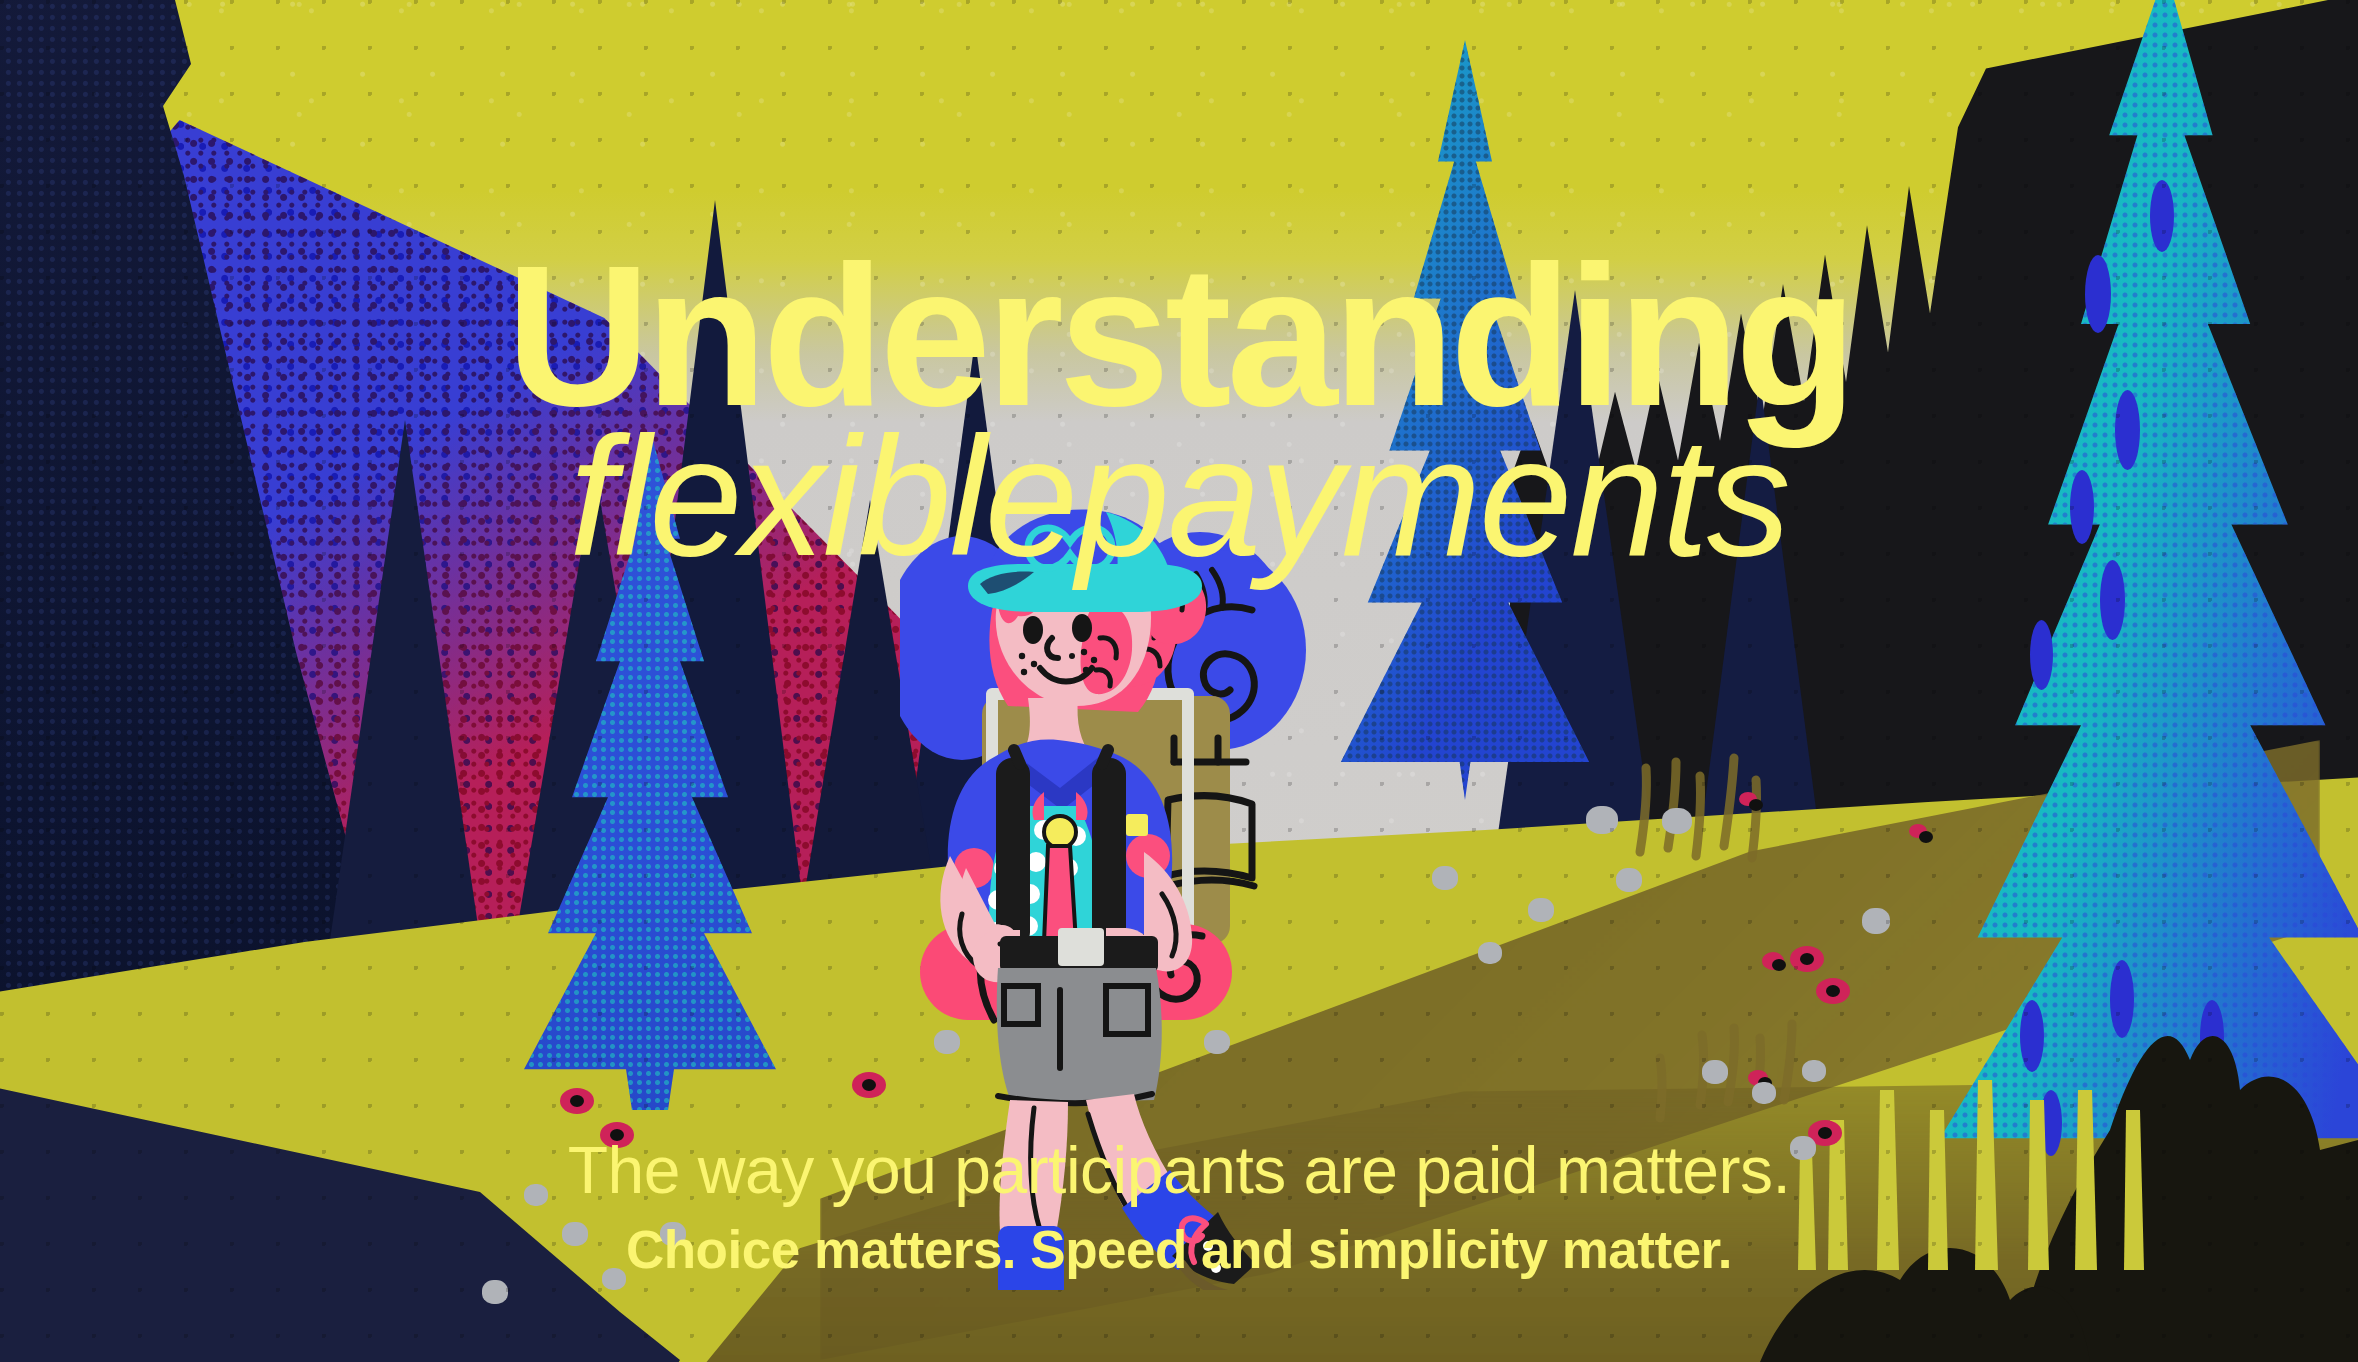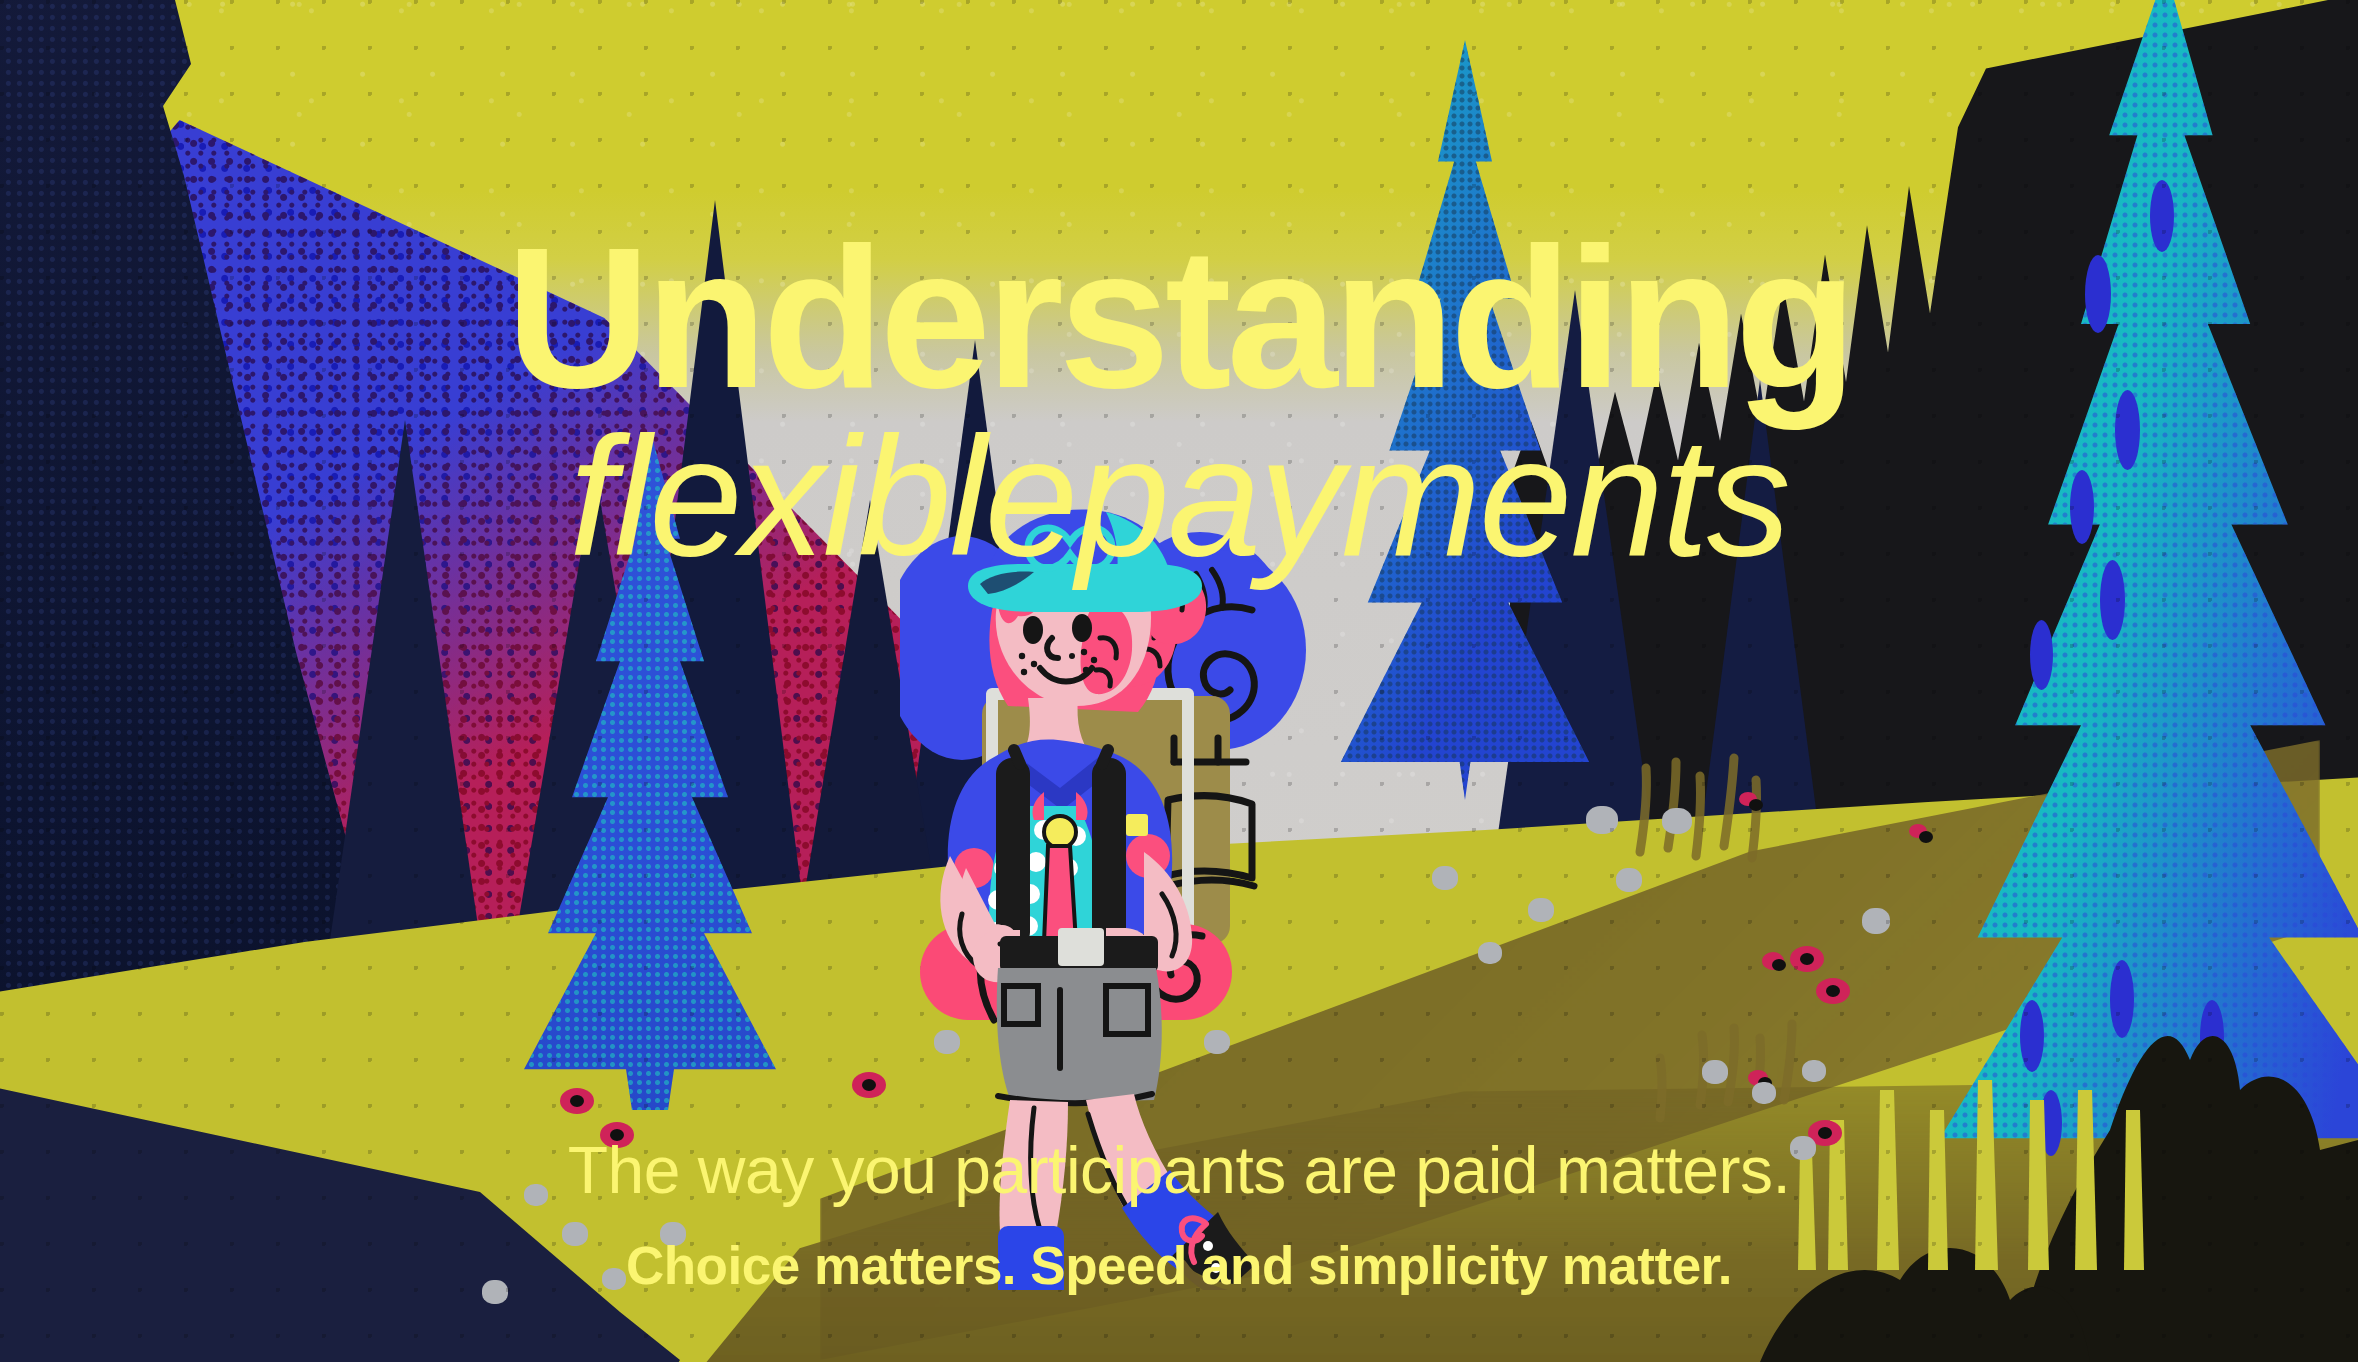--- a/index.html
+++ b/index.html
@@ -180,21 +180,21 @@
     pointer-events:none;
     mix-blend-mode:multiply;
     opacity:.55;
   }
 
   
   .character{position:absolute;left:900px;top:500px;width:460px;height:790px;}
 
   
   .headline{
-    position:absolute;left:0;right:0;top:222px;
+    position:absolute;left:0;right:0;top:240px;
     text-align:center;
     color:#fbf571;
     font-size:200px;
     font-weight:700;
     letter-spacing:-5px;
     line-height:0.96;
     white-space:nowrap;
   }
   .subline{
     position:absolute;left:0;right:0;top:412px;
@@ -209,21 +209,21 @@
   }
   .sub-left{display:inline-block;}
   .sub-right{display:inline-block;}
 
   .caption{
     position:absolute;left:0;right:0;top:1128px;
     text-align:center;color:#fbf571;
     line-height:1.28;
   }
   .cap1{font-size:66px;font-weight:400;letter-spacing:-.5px;display:block;}
-  .cap2{font-size:53px;font-weight:700;letter-spacing:-.5px;display:block;margin-top:20px;}
+  .cap2{font-size:53px;font-weight:700;letter-spacing:-.5px;display:block;margin-top:4px;}
 </style>
 </head>
 <body>
 
 <div class="stage">
 
   <div class="layer sky"></div>
   <div class="layer sky-grain"></div>
 
   <div class="mtn-blue"></div>

